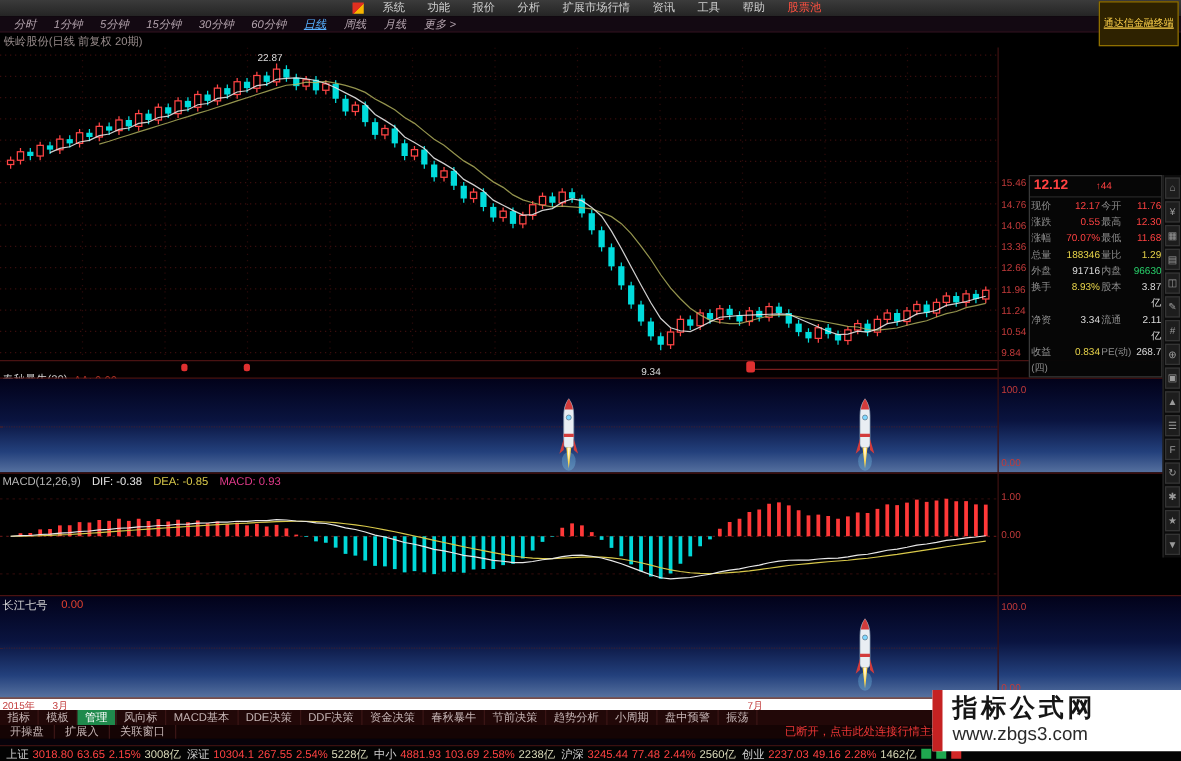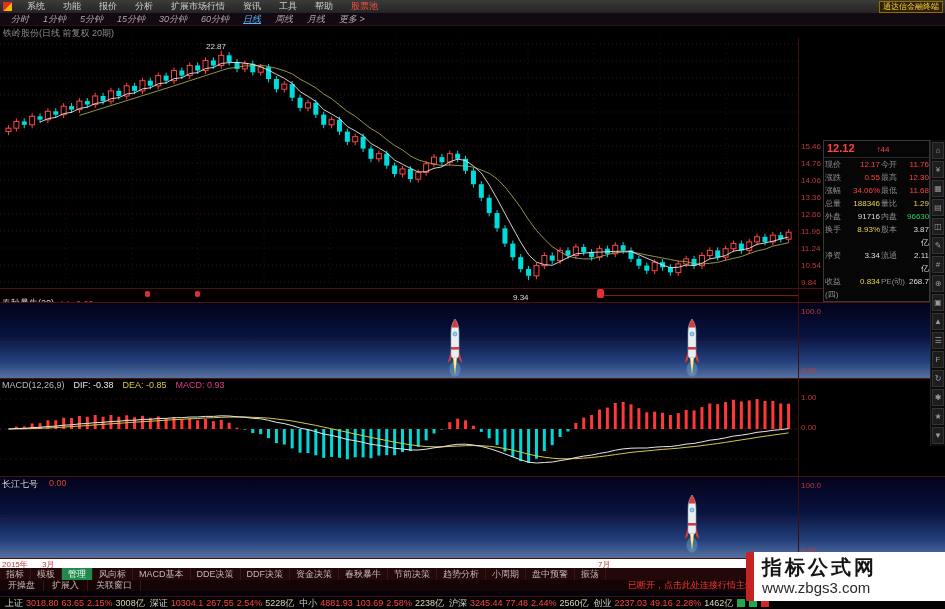--- a/index.html
+++ b/index.html
@@ -1,25 +1,25 @@
 <!DOCTYPE html>
 <html><head>
 <meta charset="utf-8">
 <style>
   html,body{margin:0;padding:0;background:#000;}
   #app{position:relative;width:945px;height:609px;background:#000;overflow:hidden;
        font-family:"Liberation Sans","DejaVu Sans",sans-serif;-webkit-font-smoothing:antialiased;}
   
   .menubar{position:absolute;left:0;top:0;width:945px;height:13px;background:linear-gradient(#3b3b3b,#242424);
-           display:flex;align-items:center;padding-left:2px;box-sizing:border-box;z-index:20;}
+           display:flex;align-items:center;padding-left:2px;box-sizing:border-box;z-index:20;justify-content:center;}
   .logo{width:9px;height:9px;background:linear-gradient(135deg,#e03020 55%,#f7b500 55%);margin:0 6px 0 1px;flex:none;}
   .mitem{font-size:9px;color:#cfcfcf;padding:0 9px;line-height:13px;white-space:nowrap;}
   .mitem.hot{color:#ff5040;}
   .badge{position:absolute;right:2px;top:1px;font-size:8px;color:#ffd24a;background:#2e2200;
-         border:1px solid #8f6f00;padding:0 3px;line-height:10px;z-index:30;}
+         border:1px solid #8f6f00;padding:12px 3px;line-height:10px;z-index:30;text-decoration:underline;}
   .periodbar{position:absolute;left:0;top:13px;width:945px;height:13px;background:#130912;
              border-bottom:1px solid #2a0f1a;display:flex;align-items:center;padding-left:4px;box-sizing:border-box;z-index:20;}
   .pitem{font-size:9px;color:#b3a3ad;padding:0 7px;line-height:12px;white-space:nowrap;font-style:italic;}
   .pitem.active{color:#57b1ff;text-decoration:underline;}
   .titlebar{position:absolute;left:0;top:27px;width:600px;height:11px;font-size:9px;color:#968a8a;padding-left:3px;z-index:20;}
   
   #chart{position:absolute;left:0;top:38px;width:923px;height:250px;background:#000;}
   .price-tick{position:absolute;left:801px;width:26px;font-size:8px;color:#c23a3a;z-index:3;}
   .peak-label{position:absolute;left:206px;top:42px;font-size:8px;color:#ddd;z-index:4;}
   .trough-label{position:absolute;left:513px;top:293px;font-size:8px;color:#ddd;z-index:6;}
@@ -382,21 +382,21 @@
           <span class="qv" style="color: rgb(255, 66, 66);">11.76</span>
         </div>
         <div class="qrow">
           <span class="ql">涨跌</span>
           <span class="qv" style="color: rgb(255, 66, 66);">0.55</span>
           <span class="ql">最高</span>
           <span class="qv" style="color: rgb(255, 66, 66);">12.30</span>
         </div>
         <div class="qrow">
           <span class="ql">涨幅</span>
-          <span class="qv" style="color: rgb(255, 66, 66);">34.06%</span>
+          <span class="qv" style="color: rgb(255, 66, 66);">70.07%</span>
           <span class="ql">最低</span>
           <span class="qv" style="color: rgb(255, 66, 66);">11.68</span>
         </div>
         <div class="qrow">
           <span class="ql">总量</span>
           <span class="qv" style="color: rgb(232, 212, 74);">188346</span>
           <span class="ql">量比</span>
           <span class="qv" style="color: rgb(232, 212, 74);">1.29</span>
         </div>
         <div class="qrow">

